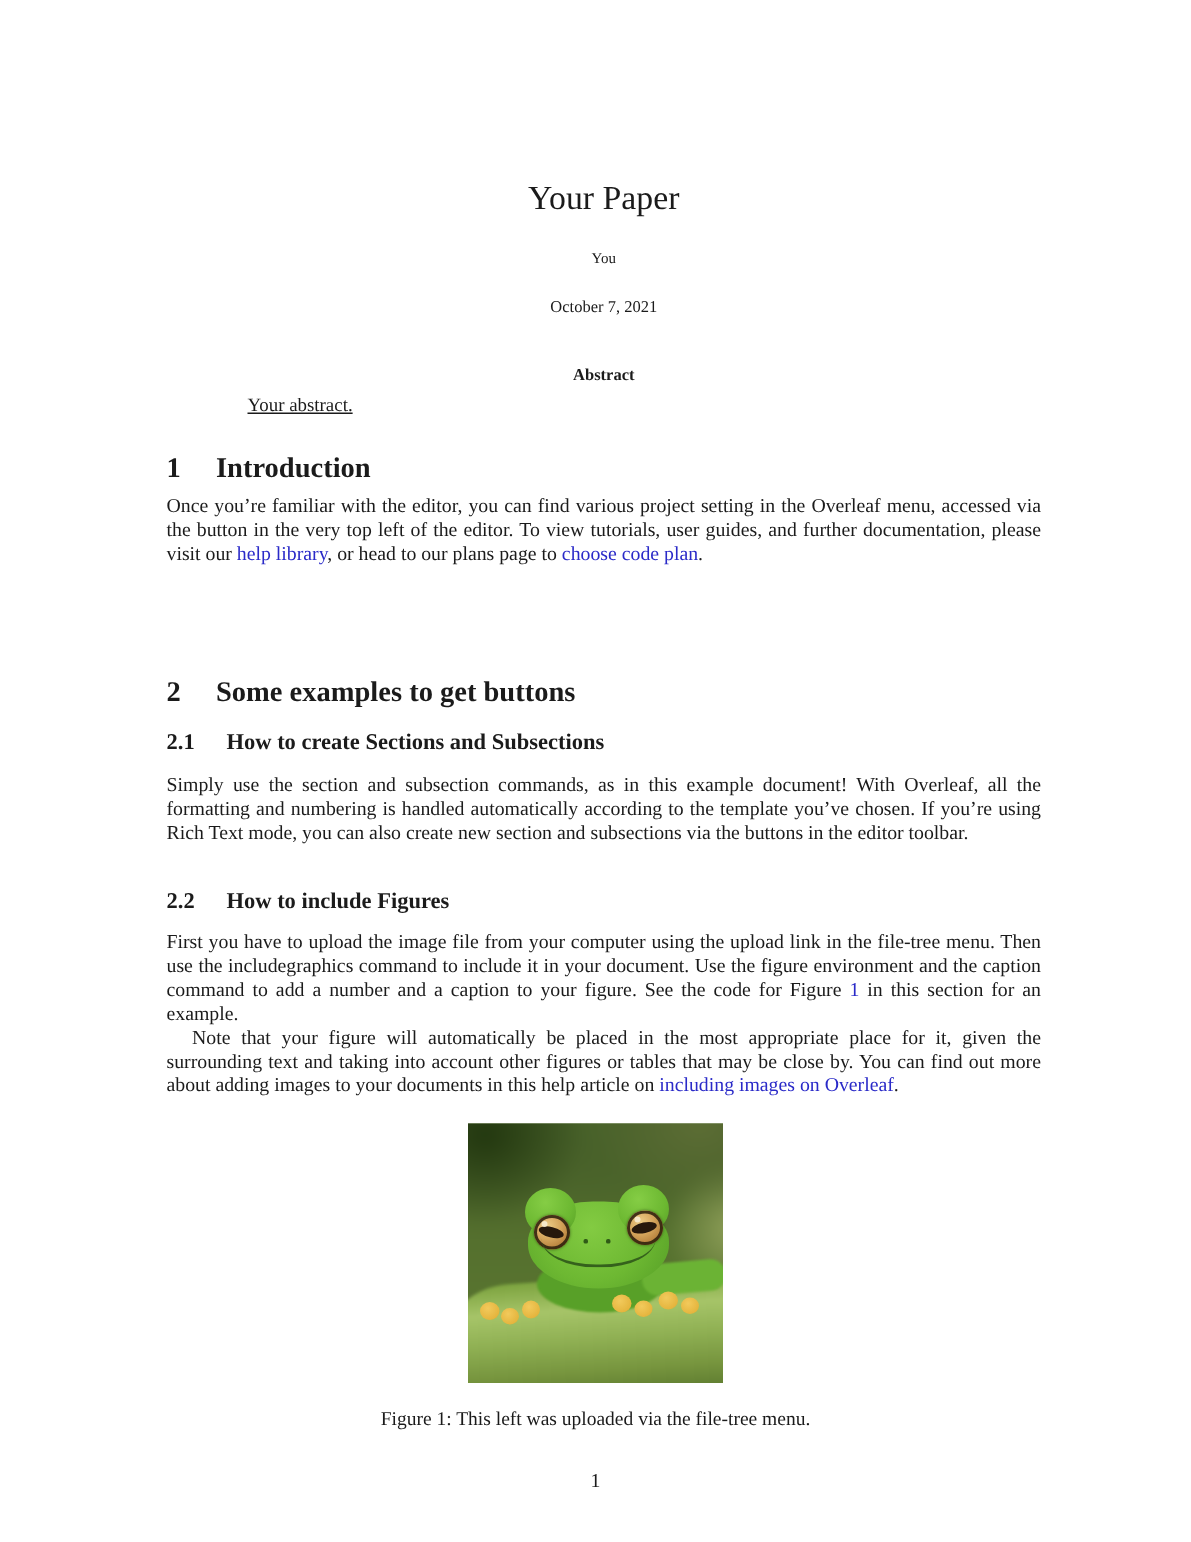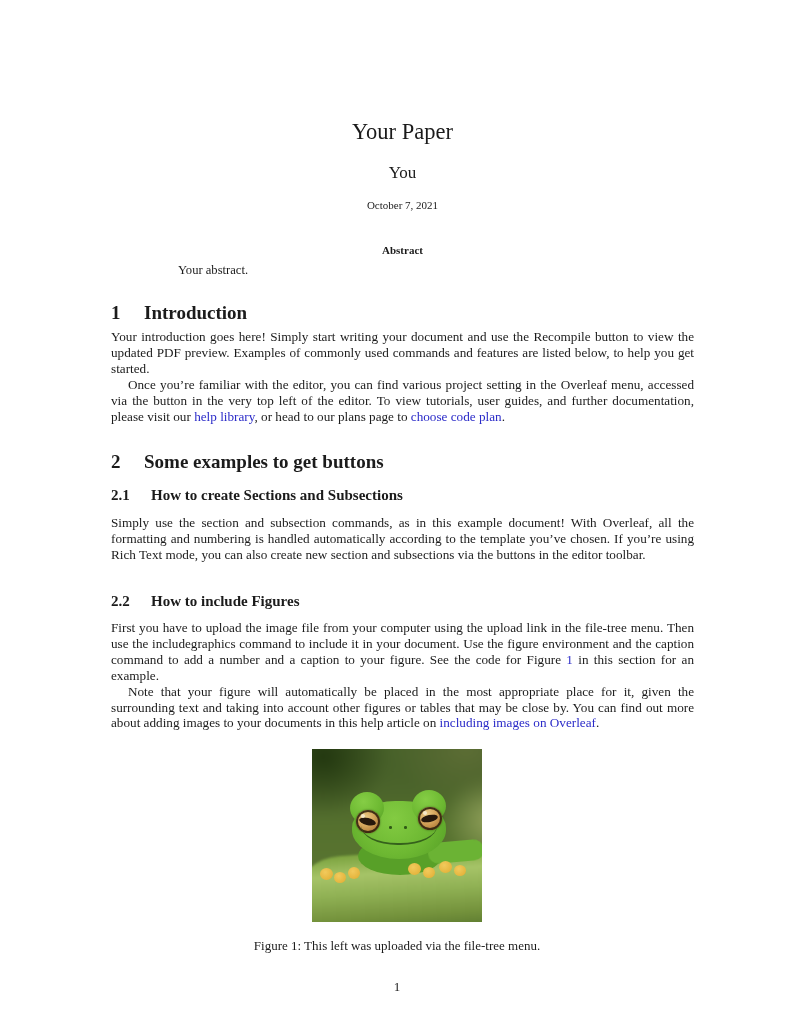--- a/index.html
+++ b/index.html
@@ -10,24 +10,24 @@
     font-family:"Liberation Serif","DejaVu Serif",serif;
     color:var(--ink);
     position:relative;
     overflow:hidden;
   }
   .abs { position:absolute; }
   .ctr { text-align:center; }
   .jst { text-align:justify; }
 
   #doc-title   { left:111px; width:583px; top:119px; font-size:22.5px; line-height:26px;text-align:center; }
-  #doc-author  { left:111px; width:583px; top:164px; font-size:17px; line-height:18px; }
+  #doc-author  { left:111px; width:583px; top:164px; font-size:10px; line-height:18px; }
   #doc-date    { left:111px; width:583px; top:196px; font-size:11px; line-height:18px; }
   #abstract-heading { left:111px; width:583px; top:244px; font-size:11px; font-weight:bold; }
-  #abstract-body    { left:161px; width:512px; top:263px; font-size:12.6px; line-height:15.5px; }
+  #abstract-body    { left:148px; width:512px; top:263px; font-size:12.6px; line-height:15.5px;text-decoration:underline; }
   #abstract-body p  { text-indent:17px; }
 
   .h1 { font-size:19px; font-weight:bold; line-height:23px; left:111px; width:583px; }
   .h2 { font-size:15px; font-weight:bold; line-height:19px; left:111px; width:583px; }
   .h1 .secnum { display:inline-block; min-width:33px; }
   .h2 .secnum { display:inline-block; min-width:40px; }
 
   .body-block { left:111px; width:583px; font-size:13.2px; line-height:15.9px; }
   .body-block p + p { text-indent:17px; }
 
@@ -106,21 +106,20 @@
 
 <div class="abs ctr" id="abstract-heading">Abstract</div>
 <div class="abs" id="abstract-body">
   <p>Your abstract.</p>
 </div>
 
 <div class="abs h1" id="sec1-heading">
   <span class="secnum">1</span><span>Introduction</span>
 </div>
 <div class="abs body-block jst" id="sec1-body">
-  <p>Your introduction goes here! Simply start writing your document and use the Recompile button to view the updated PDF preview. Examples of commonly used commands and features are listed below, to help you get started.</p>
   <p><span>Once you’re familiar with the editor, you can find various project setting in the Overleaf menu, accessed via the button in the very top left of the editor. To view tutorials, user guides, and further documentation, please visit our </span><span class="link">help library</span><span>, or head to our plans page to </span><span class="link">choose code plan</span><span>.</span></p>
 </div>
 
 <div class="abs h1" id="sec2-heading">
   <span class="secnum">2</span><span>Some examples to get buttons</span>
 </div>
 
 <div class="abs h2" id="sec21-heading">
   <span class="secnum">2.1</span><span>How to create Sections and Subsections</span>
 </div>

